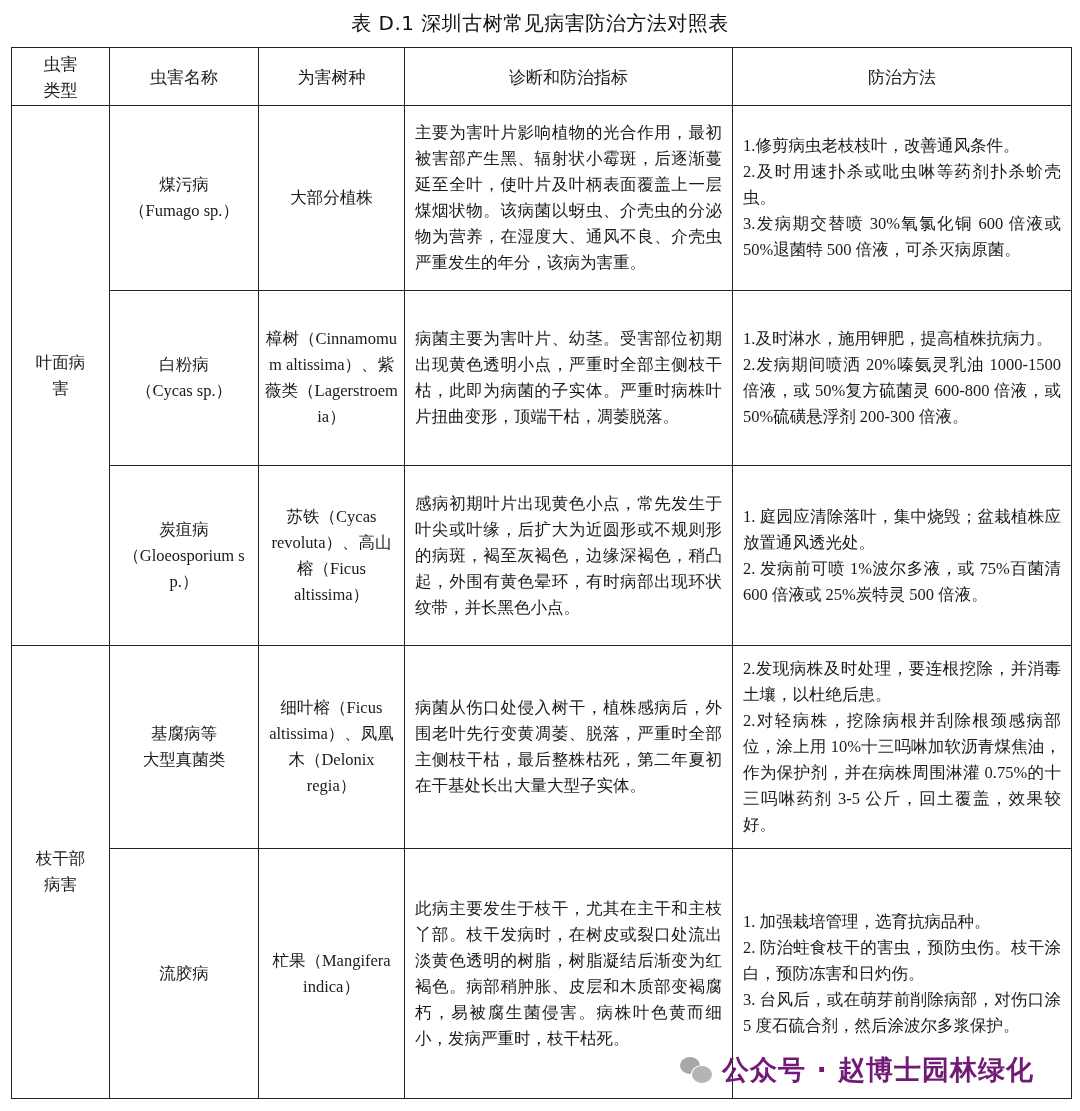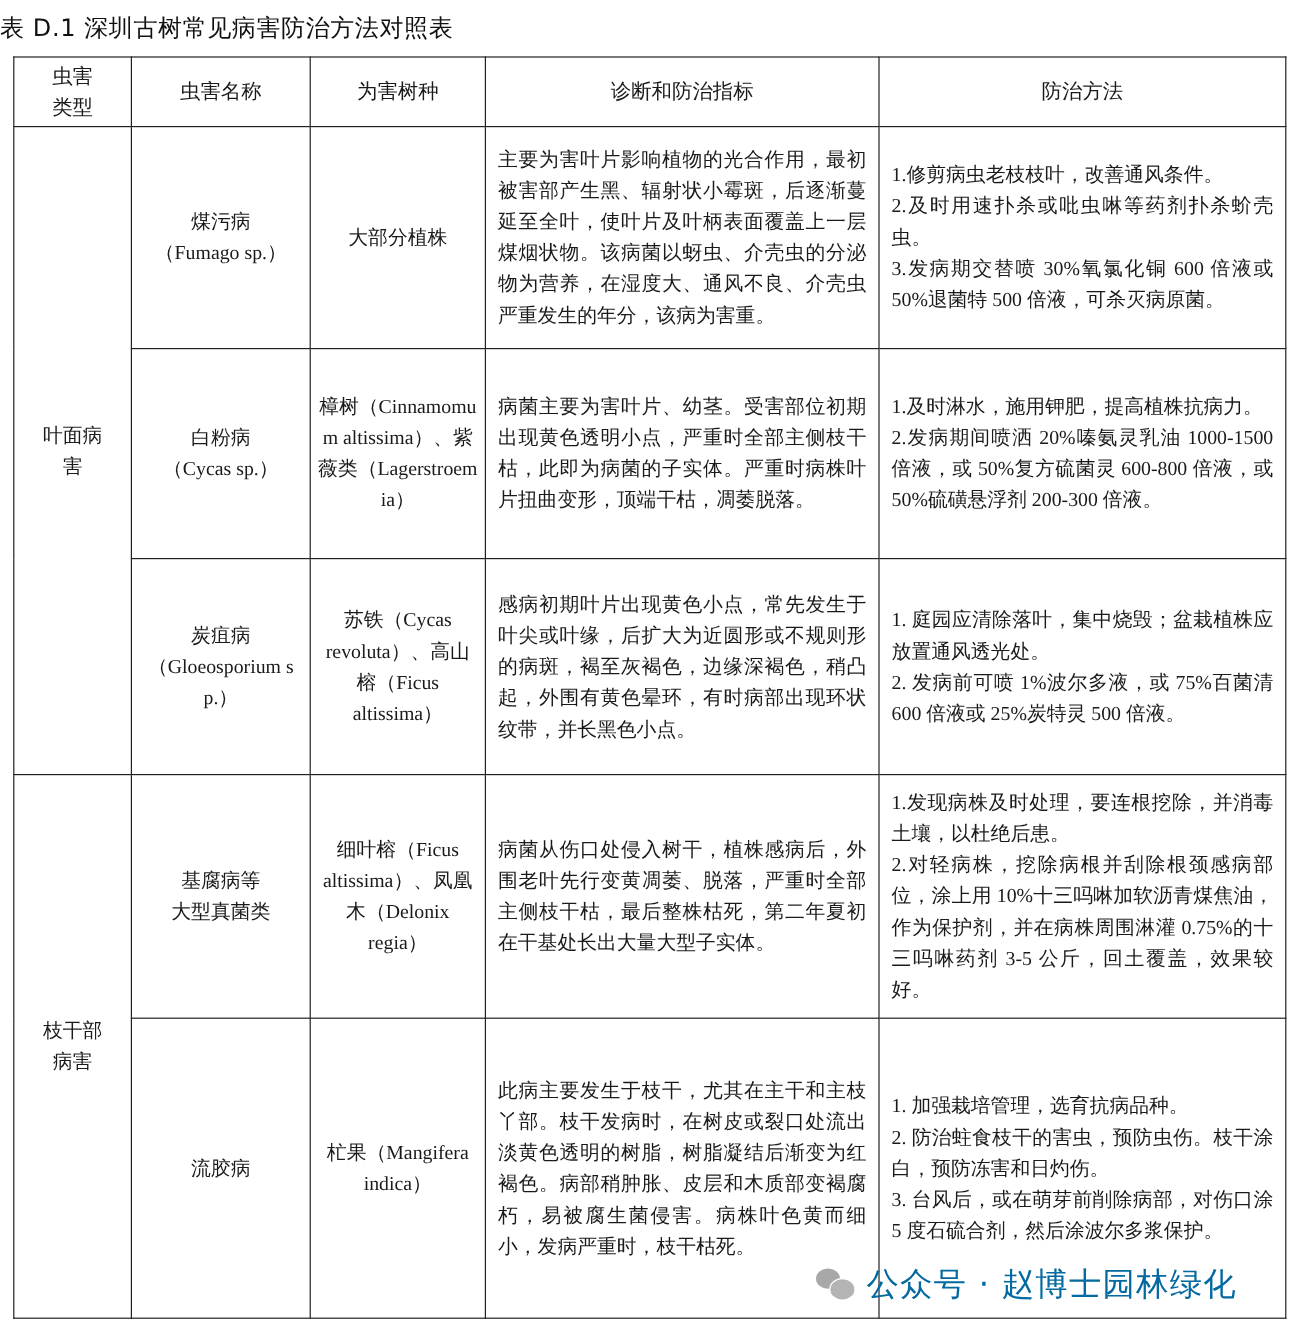--- a/index.html
+++ b/index.html
@@ -1,27 +1,27 @@
 <!DOCTYPE html>
 <html><head>
 <meta charset="utf-8">
 <style>
   html, body { margin:0; padding:0; background:#ffffff; }
   body { width:1080px; height:1111px; position:relative; overflow:hidden;
          font-family:"Liberation Serif","DejaVu Serif",serif; color:#1a1a1a; }
-  .title { position:absolute; left:0; top:10px; width:1080px; text-align:left;
+  .title { position:absolute; left:0; top:10px; width:1080px; text-align:center;
            font-family:"DejaVu Sans","Liberation Sans",sans-serif; font-size:20px; letter-spacing:0.5px; color:#111; }
   table { position:absolute; left:11px; top:47px; border-collapse:collapse; table-layout:fixed; width:1060px; }
   td, th { border:1.5px solid #222; padding:0; vertical-align:middle; }
   th { font-weight:normal; font-family:"DejaVu Sans","Liberation Sans",sans-serif; font-size:17px; text-align:center; height:57px; line-height:26px; }
   td.c { text-align:center; font-size:16.5px; line-height:26px; padding:0 6px; }
   td.t { text-align:justify; font-size:16.5px; line-height:26px; padding:0 10px 0 10px; }
   td.t p { margin:0; }
   .watermark { position:absolute; left:680px; top:1050px; height:40px; display:flex; align-items:center;
-               font-family:"DejaVu Sans","Liberation Sans",sans-serif; font-size:27px; color:#0369a1; letter-spacing:1px; }
+               font-family:"DejaVu Sans","Liberation Sans",sans-serif; font-size:27px; color:#701a75; letter-spacing:1px;font-weight:bold; }
   .wechat { position:relative; width:34px; height:30px; margin-right:8px; }
   .wechat .b1 { position:absolute; left:0; top:2px; width:20px; height:17px; border-radius:50%; background:#a8a8a8; }
   .wechat .b2 { position:absolute; left:11px; top:10px; width:20px; height:17px; border-radius:50%; background:#b4b4b4; border:1.5px solid #fff; }
 </style>
 </head>
 <body>
 
 <div class="title">表 D.1  深圳古树常见病害防治方法对照表</div>
 
 <table>
@@ -95,21 +95,21 @@
         <div>枝干部</div>
         <div>病害</div>
       </td>
       <td class="c">
         <div>基腐病等</div>
         <div>大型真菌类</div>
       </td>
       <td class="c">细叶榕（Ficus altissima）、凤凰木（Delonix regia）</td>
       <td class="t">病菌从伤口处侵入树干，植株感病后，外围老叶先行变黄凋萎、脱落，严重时全部主侧枝干枯，最后整株枯死，第二年夏初在干基处长出大量大型子实体。</td>
       <td class="t">
-        <p>1.发现病株及时处理，要连根挖除，并消毒土壤，以杜绝后患。</p>
+        <p>2.发现病株及时处理，要连根挖除，并消毒土壤，以杜绝后患。</p>
         <p>2.对轻病株，挖除病根并刮除根颈感病部位，涂上用 10%十三吗啉加软沥青煤焦油，作为保护剂，并在病株周围淋灌 0.75%的十三吗啉药剂 3-5 公斤，回土覆盖，效果较好。</p>
       </td>
     </tr>
 
     <tr style="height:250px">
       <td class="c">流胶病</td>
       <td class="c">杧果（Mangifera indica）</td>
       <td class="t">此病主要发生于枝干，尤其在主干和主枝丫部。枝干发病时，在树皮或裂口处流出淡黄色透明的树脂，树脂凝结后渐变为红褐色。病部稍肿胀、皮层和木质部变褐腐朽，易被腐生菌侵害。病株叶色黄而细小，发病严重时，枝干枯死。</td>
       <td class="t">
         <p>1. 加强栽培管理，选育抗病品种。</p>

